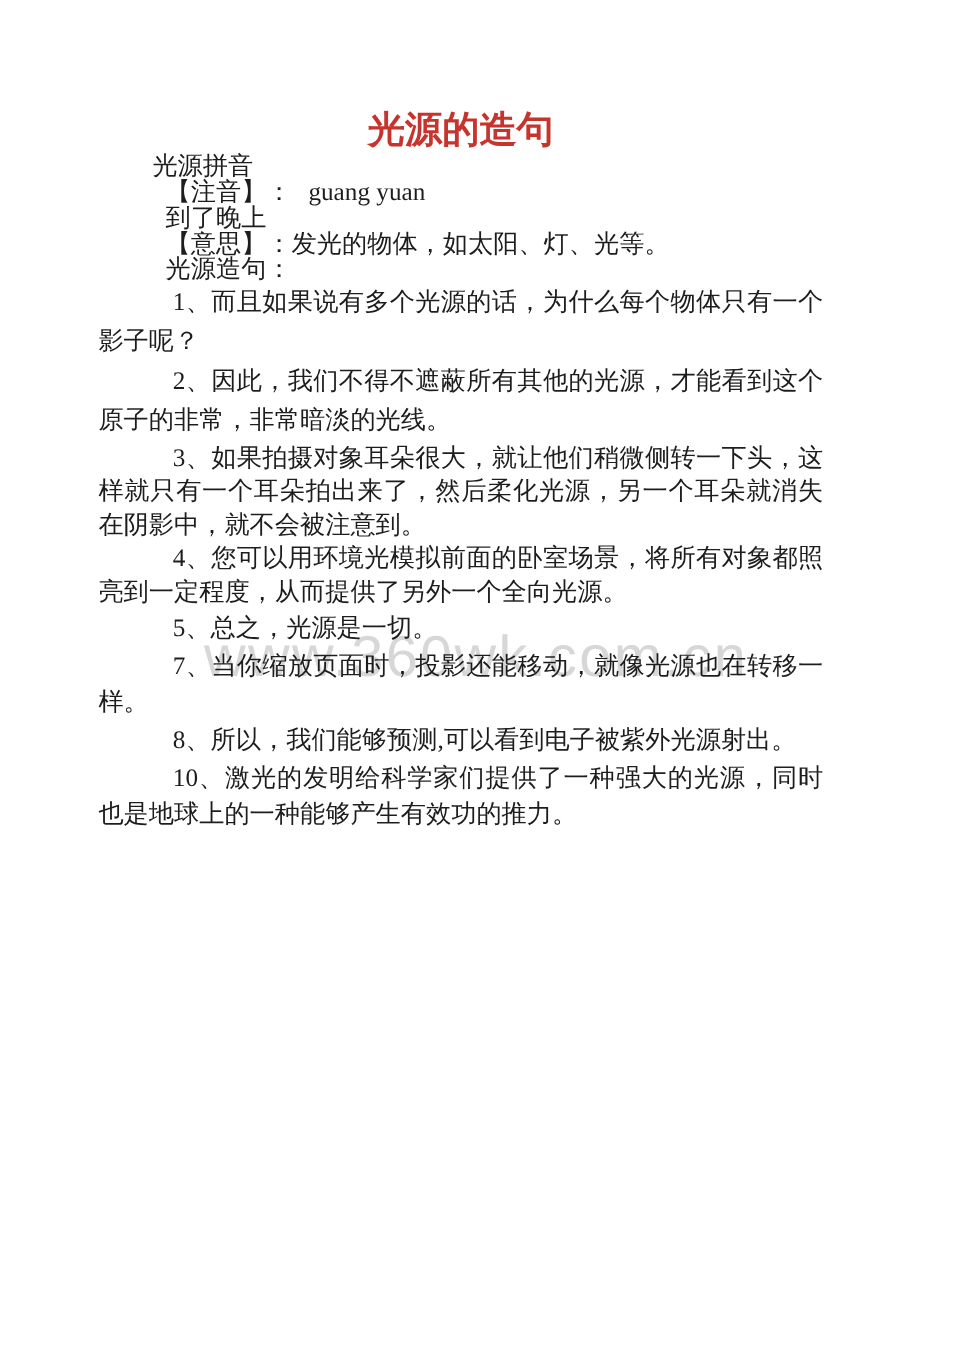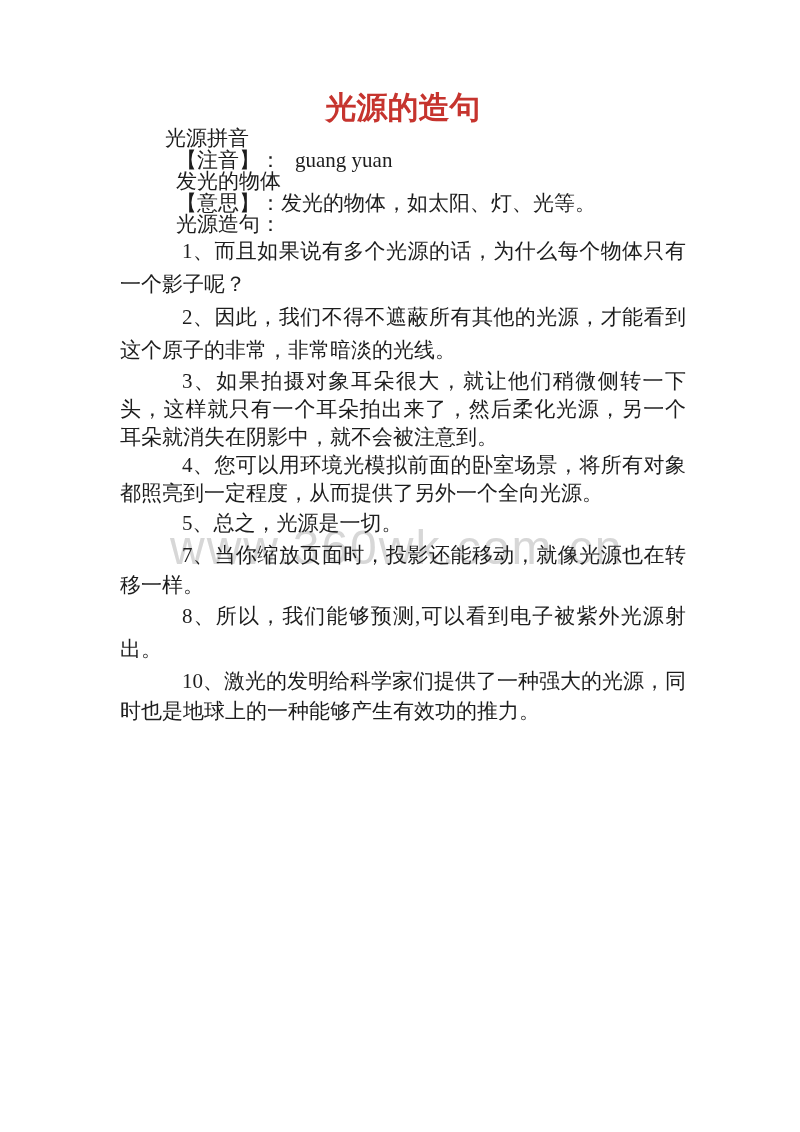--- a/index.html
+++ b/index.html
@@ -25,21 +25,21 @@
     font-size: 48px;
     letter-spacing: 2px;
     color: #d3d3d3;
     opacity: 0.9;
     white-space: nowrap;
     user-select: none;
   }
   .content {
     position: relative;
     z-index: 1;
-    padding: 0 114px 0 120px;
+    padding: 0 114px 0 82px;
     box-sizing: border-box;
   }
   .title {
     margin: 88px 0 0 0;
     text-align: center;
     font-size: 31px;
     line-height: 40px;
     font-weight: bold;
   }
   .content p {
@@ -72,21 +72,21 @@
   <div class="watermark" style="color: rgb(211, 211, 211);">www.360wk.com.cn</div>
 
   <div class="content">
 
     <h1 class="title" style="color: rgb(198, 52, 46);">光源的造句</h1>
 
     <p class="intro-pinyin">光源拼音</p>
 
     <p class="intro-zhuyin"><span>【注音】：</span><span class="zy-val">guang yuan</span></p>
 
-    <p class="intro-jieshi">发光的物体</p>
+    <p class="intro-jieshi">到了晚上</p>
 
     <p class="intro-yisi"><span>【意思】：</span><span>发光的物体，如太阳、灯、光等。</span></p>
 
     <p class="intro-zaoju">光源造句：</p>
 
     <div id="sentence-list">
         <p class="sentence s1">1、而且如果说有多个光源的话，为什么每个物体只有一个影子呢？</p>
         <p class="sentence s2">2、因此，我们不得不遮蔽所有其他的光源，才能看到这个原子的非常，非常暗淡的光线。</p>
         <p class="sentence s3">3、如果拍摄对象耳朵很大，就让他们稍微侧转一下头，这样就只有一个耳朵拍出来了，然后柔化光源，另一个耳朵就消失在阴影中，就不会被注意到。</p>
         <p class="sentence s4">4、您可以用环境光模拟前面的卧室场景，将所有对象都照亮到一定程度，从而提供了另外一个全向光源。</p>

